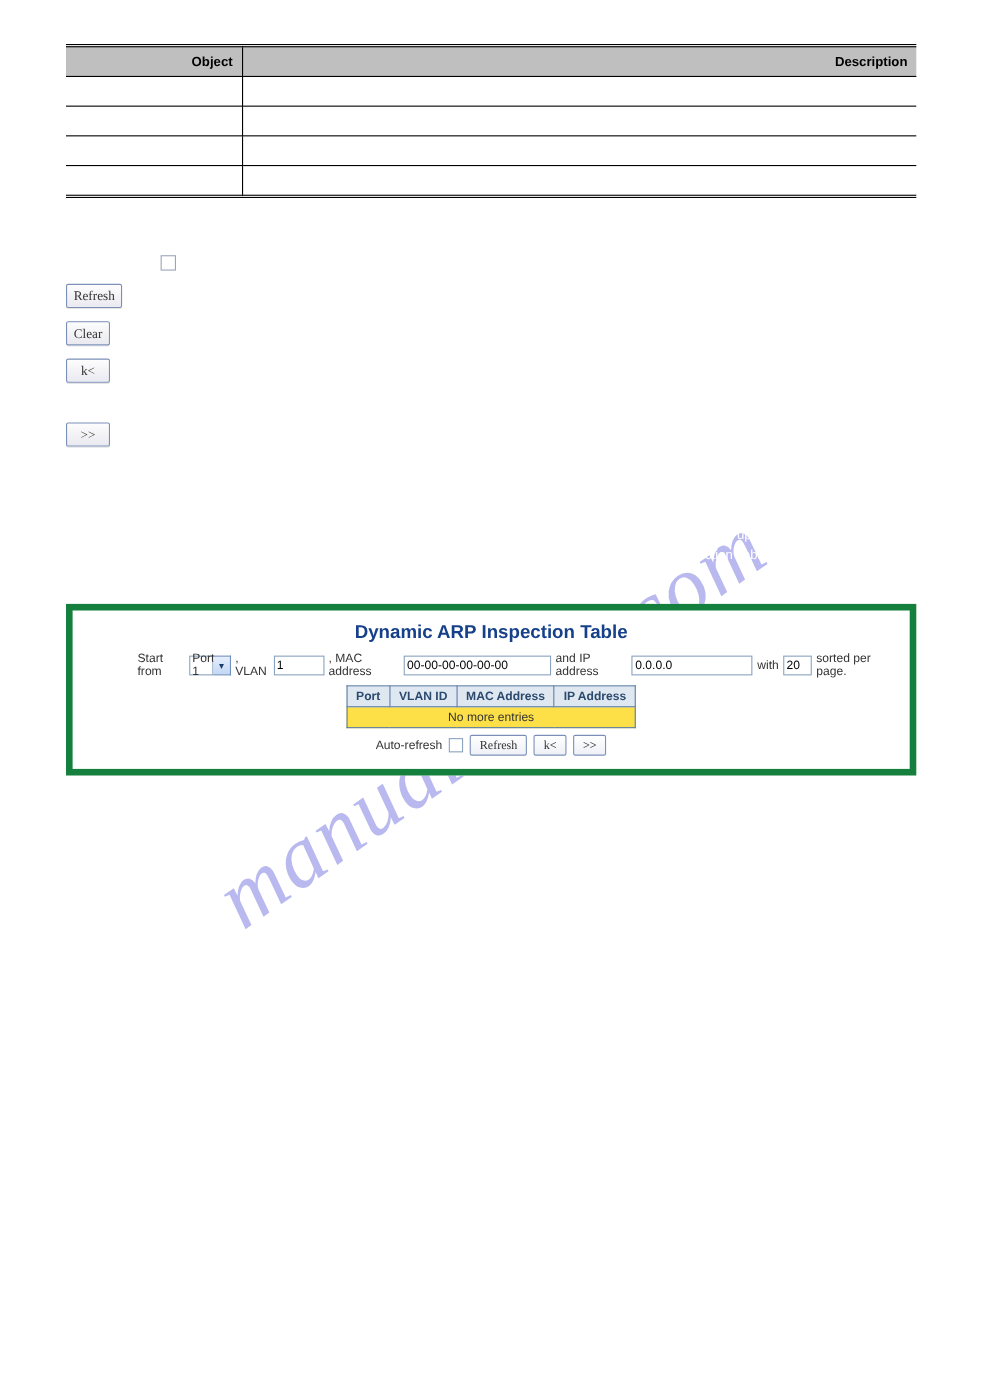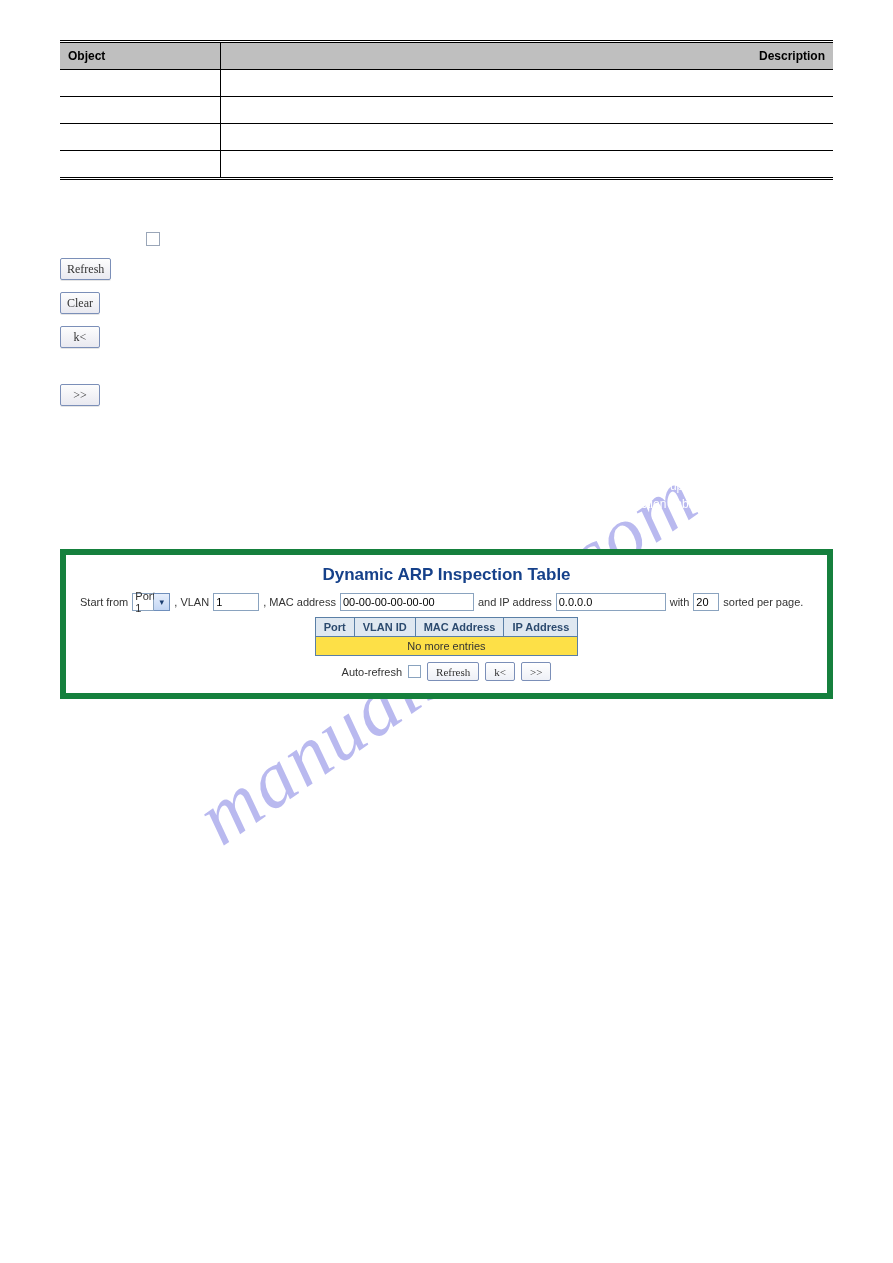--- a/index.html
+++ b/index.html
@@ -25,21 +25,21 @@
     border-bottom: 3px double #000;
     font-size: 12px;
   }
   .def-table th, .def-table td {
     border: 1px solid #000;
     padding: 6px 8px;
     text-align: left;
     vertical-align: top;
   }
   .def-table thead tr { background: #bfbfbf; }
-  .def-table th:first-child, .def-table td:first-child { width: 160px; }
+  .def-table th:first-child, .def-table td:first-child { width: 160px; text-align: right; }
   .def-table th:first-child { border-left: none; }
   .def-table th:last-child { border-right: none; text-align: right; }
   .def-table td:first-child { border-left: none; }
   .def-table td:last-child { border-right: none; }
   .buttons-block { margin-top: 50px; font-size: 12px; }
   .buttons-block .row { display: flex; align-items: flex-start; margin-bottom: 12px; }
   .buttons-block .btn-img {
     display: inline-flex; align-items: center; justify-content: center;
     min-width: 40px; height: 22px; padding: 0 6px;
     font-family: Georgia, "Times New Roman", serif; font-size: 12px;
@@ -66,21 +66,21 @@
     width: 100%;
   }
   .screenshot .title {
     text-align: center;
     color: #16418a;
     font-weight: bold;
     font-size: 17px;
     font-family: Arial, sans-serif;
     margin-bottom: 8px;
   }
-  .controls-line { display: flex; align-items: center; flex-wrap: nowrap; gap: 4px; font-size: 11px; }
+  .controls-line { display: flex; align-items: center; flex-wrap: nowrap; gap: 4px; font-size: 11px; margin-left: 45px; }
   .controls-line .sel, .controls-line .inp {
     border: 1px solid #8aa3bf; height: 18px; font-size: 11px;
     padding: 0 2px; font-family: Arial, sans-serif;
   }
   .controls-line .sel { background: #fff; color: #333; }
   .controls-line .sel-arrow { display:inline-flex; align-items:center; }
   .controls-line .arrow-btn {
     width: 16px; height: 18px; background: linear-gradient(#e6eefc,#c3d6f4);
     border: 1px solid #6f8fbc; border-left: none; display:inline-flex; align-items:center; justify-content:center;
     color: #1a3d6f; font-size: 9px;

